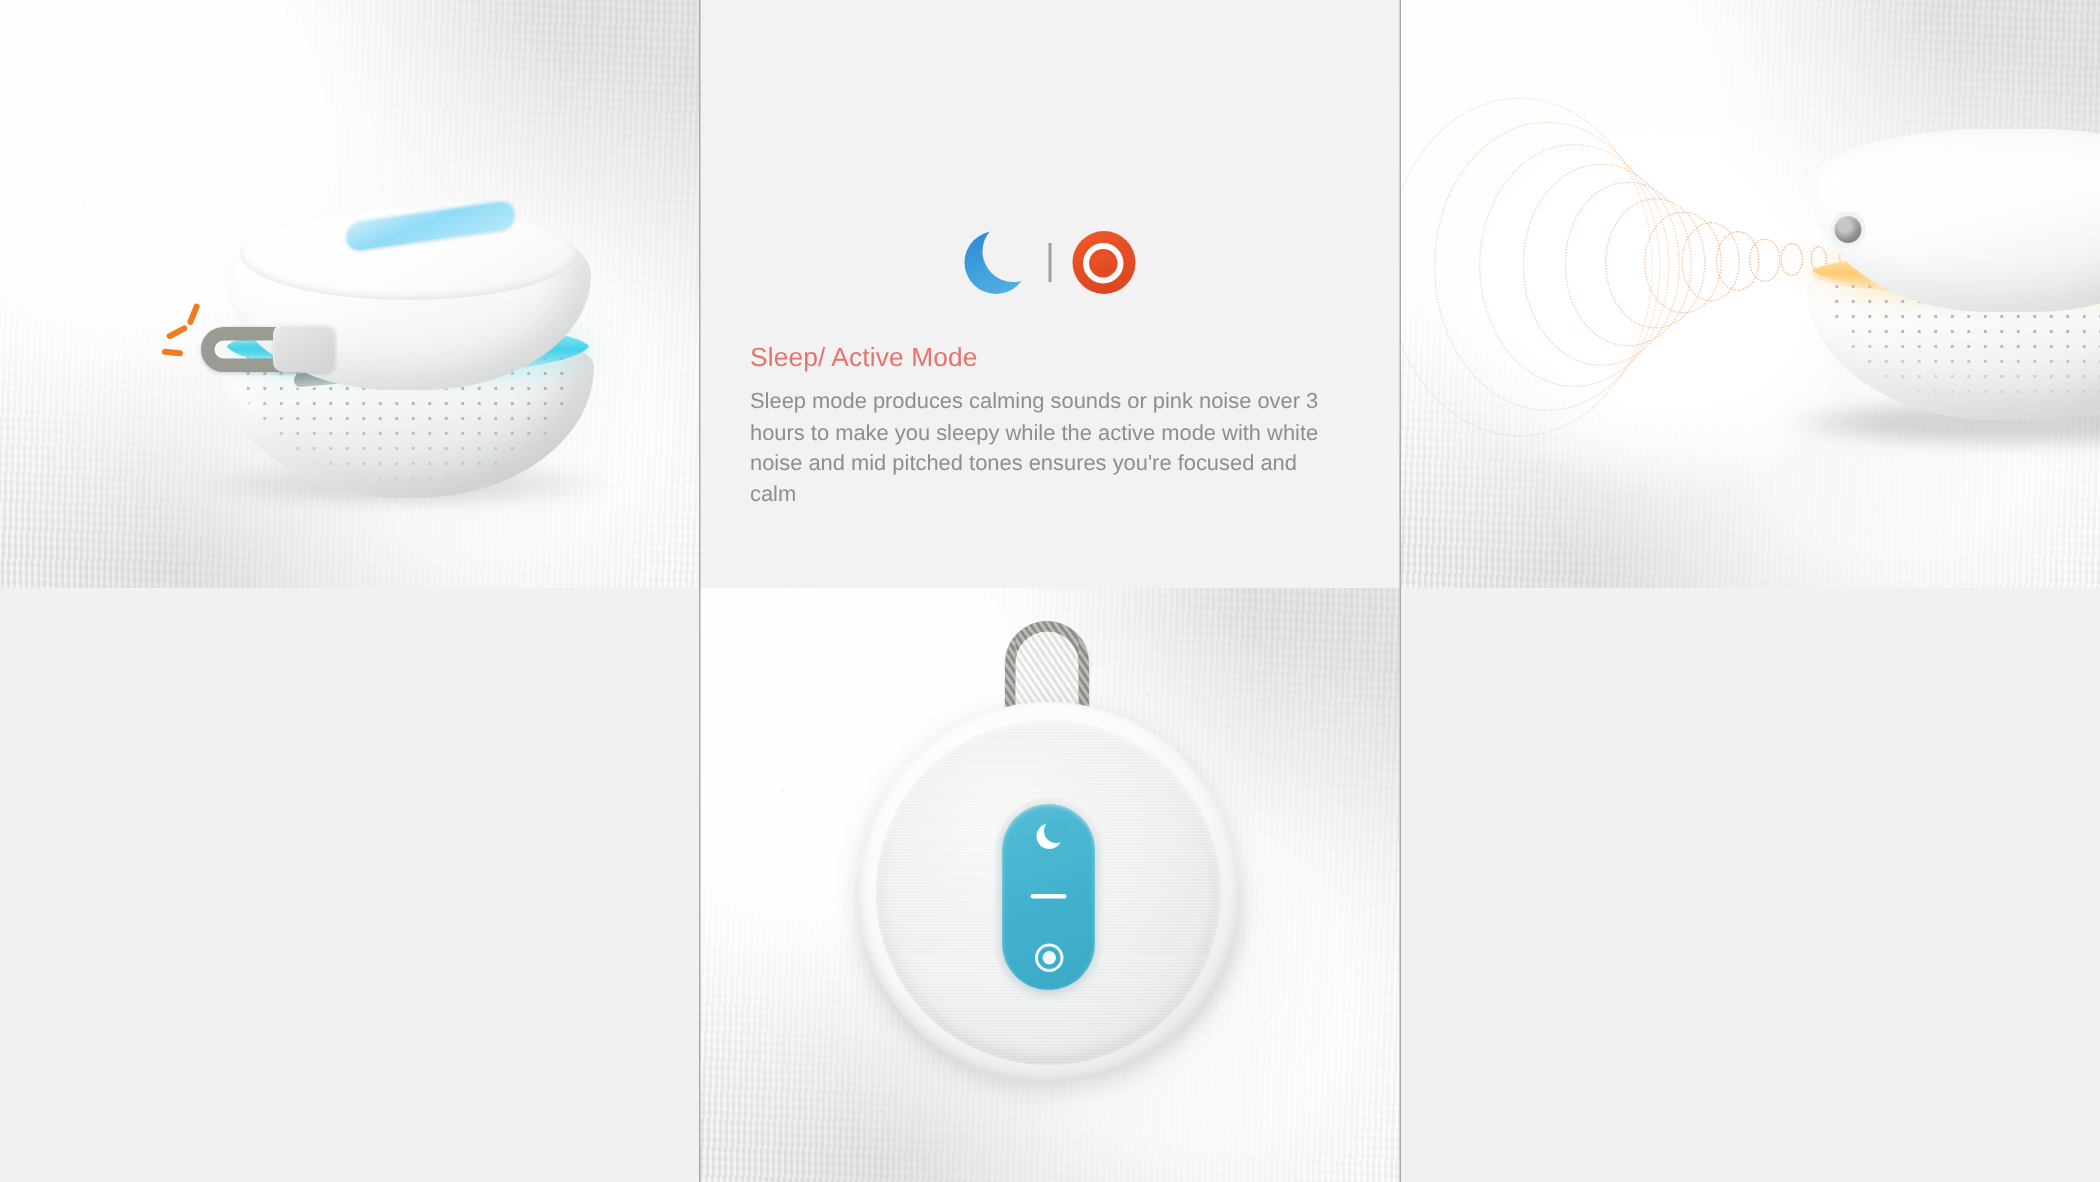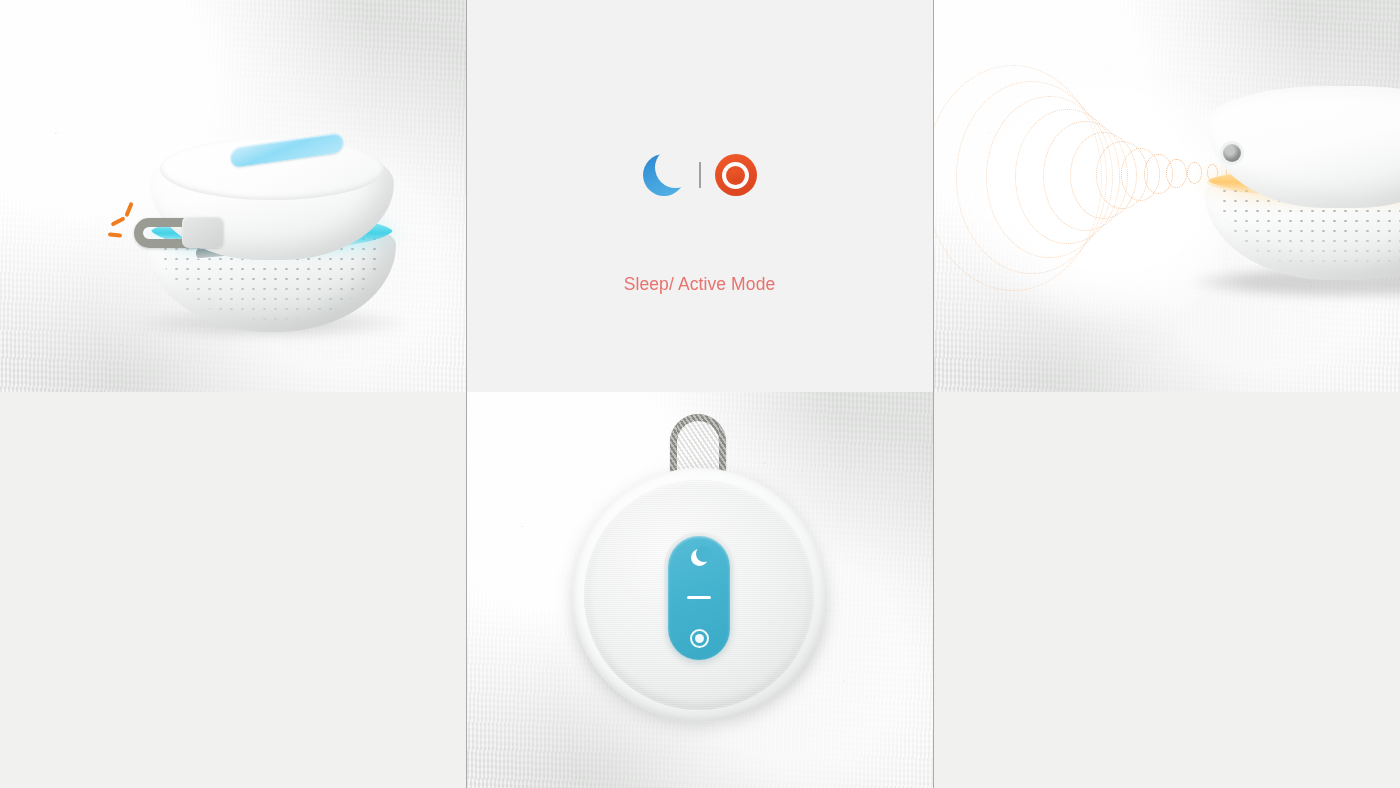--- a/index.html
+++ b/index.html
@@ -42,21 +42,21 @@
       radial-gradient(circle at 26% 88%, rgba(150,152,150,.28) 0 .5px, transparent 1px),
       radial-gradient(circle at 55% 45%, rgba(150,152,150,.25) 0 .5px, transparent 1px);
   }
 
   
   .vline { position:absolute; top:0; width:1px; height:788px; background:#a9abaa; z-index:40; }
   .vline.v1 { left:466px; }
   .vline.v2 { left:933px; }
 
   
-  .textblock { position:absolute; left:0; right:0; text-align:center; padding:0 34px;margin-top:46px; }
+  .textblock { position:absolute; left:0; right:0; padding:0 34px; }
   .icon-row { display:flex; align-items:center; justify-content:center; gap:14px; }
   .feature-title {
     font-size:17.5px; font-weight:400; letter-spacing:.1px;
     margin-bottom:9px;
   }
   .feature-body {
     font-size:14.6px; line-height:20.5px; color:#8d8e8d; font-weight:400;
   }
   .t-coral  { color:#e8726e; }
   .divider-bar { width:2px; height:26px; background:#9fa0a0; }
@@ -316,20 +316,21 @@
       </div>
       <div class="divider-bar"></div>
       <div class="target-icon">
         <div class="t-ring">
             <div class="t-dot"></div>
           </div>
       </div>
     </div>
     <div class="textblock" style="top:228px;">
       <div class="feature-title t-coral">Sleep/ Active Mode</div>
+      <div class="feature-body">Sleep mode produces calming sounds or pink noise over 3 hours to make you sleepy while the active mode with white noise and mid pitched tones ensures you're focused and calm</div>
     </div>
   </div>
 
   <div class="panel bg-concrete">
     <div class="speck"></div>
     <div class="dev3-wrap">
       <div class="cone-plume"></div>
       <div id="cone-rings">
           <div class="ring-dot" style="left: 43px; top: 84px; width: 10px; height: 16px; opacity: 0.9;"></div>
           <div class="ring-dot" style="left: 24.25px; top: 83.7708px; width: 11.1667px; height: 17.4583px; opacity: 0.85;"></div>

